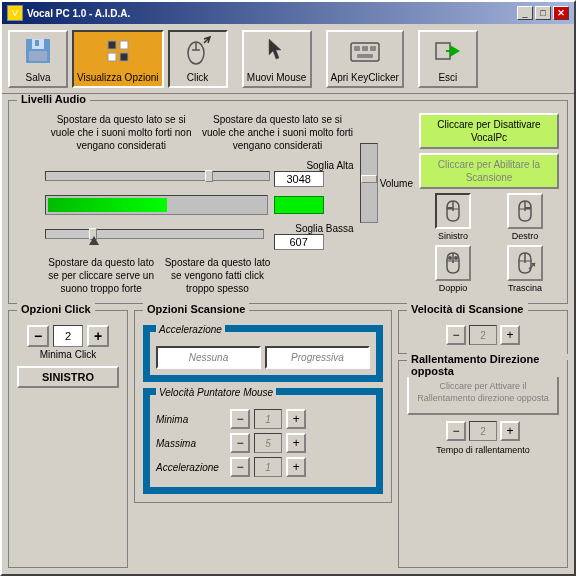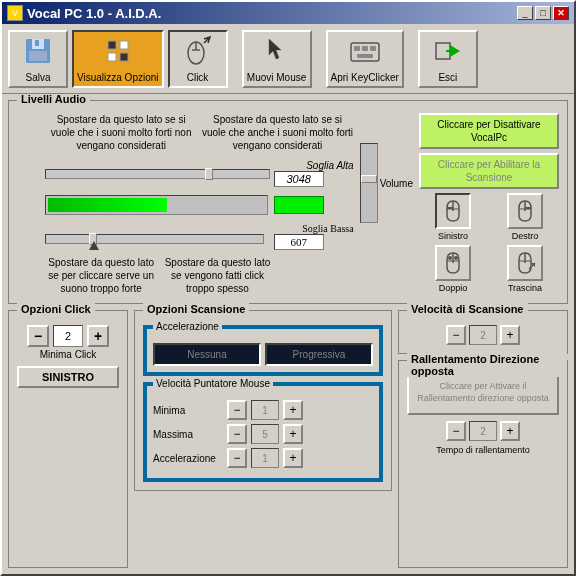--- a/index.html
+++ b/index.html
@@ -40,21 +40,21 @@
       width: 16px;
       height: 16px;
       background: #ffd700;
       border: 1px solid #888;
       display: flex;
       align-items: center;
       justify-content: center;
       font-size: 9px;
     }
     .title-text {
-      font-size: 13px;
+      font-size: 10px;
       font-weight: bold;
     }
     .title-buttons {
       display: flex;
       gap: 2px;
     }
     .title-btn {
       width: 16px;
       height: 14px;
       background: #d4d0c8;
@@ -259,21 +259,21 @@
       padding: 3px;
       text-align: center;
       font-size: 11px;
       font-weight: bold;
       cursor: pointer;
       margin-top: 6px;
       width: 100%;
     }
     .scan-btn {
       flex: 1;
-      background: #0f172a;
+      background: #ffffff;
       border: 2px solid #404040;
       border-right-color: #ffffff;
       border-bottom-color: #ffffff;
       padding: 4px;
       text-align: center;
       font-size: 10px;
       cursor: pointer;
       color: #808080;
     }
     .vm-row {
@@ -292,23 +292,24 @@
       border-right-color: #808080;
       border-bottom-color: #808080;
       padding: 4px;
       text-align: center;
       font-size: 10px;
       color: #808080;
       cursor: pointer;
       margin-bottom: 6px;
     }
     .inner-group {
-      border: 4px solid #0369a1;
+      border: 7px solid #0369a1;
       position: relative;
       padding: 14px 6px 6px;
+      font-style: italic;
     }
     .inner-group-title {
       position: absolute;
       top: -8px;
       left: 6px;
       background: #d4d0c8;
       padding: 0 3px;
       font-size: 10px;
     }
     .mini-counter-row {
@@ -474,21 +475,21 @@
       <div class="livelli-audio">
         <div style="display:flex; gap:6px; align-items:flex-start;margin-left:28px;">
 
           <div style="flex:1; display:flex; flex-direction:column; gap:4px;">
 
             <div style="display:flex; gap:4px; margin-bottom:4px;">
               <div class="hint-text" style="flex:1;">Spostare da questo lato se si vuole che i suoni molto forti non vengano considerati</div>
               <div class="hint-text" style="flex:1;">Spostare da questo lato se si vuole che anche i suoni molto forti vengano considerati</div>
             </div>
 
-            <div style="display:flex; align-items:center; gap:4px;font-style:italic;">
+            <div style="display:flex; align-items:flex-end; gap:4px;">
               <div style="flex:1; position:relative; height:22px;">
                 <div style="position:absolute; top:50%; right:25%; transform:translateY(-50%); width:0; height:0; border-left:5px solid transparent; border-right:5px solid transparent; border-top:9px solid #808080;"></div>
                 <div style="height:10px; background:#c8c8c8; border:1px solid #808080; border-top-color:#404040; border-left-color:#404040; margin-top:6px; position:relative;">
                   <div style="position:absolute; width:8px; height:12px; background:#d4d0c8; border:1px solid #fff; border-right-color:#808080; border-bottom-color:#808080; top:-2px; right:25%; cursor:pointer;"></div>
                 </div>
               </div>
               <div style="text-align:right; width:80px;">
                 <div style="font-size:10px;">Soglia Alta</div>
                 <div class="value-display">3048</div>
               </div>
@@ -496,21 +497,21 @@
 
             <div style="display:flex; align-items:center; gap:6px; margin: 4px 0;">
               <div style="flex:1; height:20px; background:#c0c0c0; border:1px solid #808080; border-top-color:#404040; border-left-color:#404040; display:flex; align-items:center; padding:2px;">
                 <div style="width:55%; height:14px; background:linear-gradient(to right, #00bb00, #00ff00);"></div>
               </div>
               <div style="width:80px; text-align:center;">
                 <div style="width:50px; height:18px; background:#00ee00; border:1px solid #008800; display:flex; align-items:center; justify-content:center;"></div>
               </div>
             </div>
 
-            <div style="display:flex; align-items:flex-end; gap:10px;font-family:Liberation Serif, serif;">
+            <div style="display:flex; align-items:flex-start; gap:10px;">
               <div style="flex:1; position:relative; height:22px;">
                 <div style="height:10px; background:#c8c8c8; border:1px solid #808080; border-top-color:#404040; border-left-color:#404040; margin-top:6px; position:relative;">
                   <div style="position:absolute; width:8px; height:12px; background:#d4d0c8; border:1px solid #fff; border-right-color:#808080; border-bottom-color:#808080; top:-2px; left:20%; cursor:pointer;"></div>
                 </div>
                 <div style="position:absolute; bottom:0; left:20%; width:0; height:0; border-left:5px solid transparent; border-right:5px solid transparent; border-bottom:9px solid #404040;"></div>
               </div>
               <div style="text-align:right; width:80px;">
                 <div style="font-size:10px;">Soglia Bassa</div>
                 <div class="value-display">607</div>
               </div>

